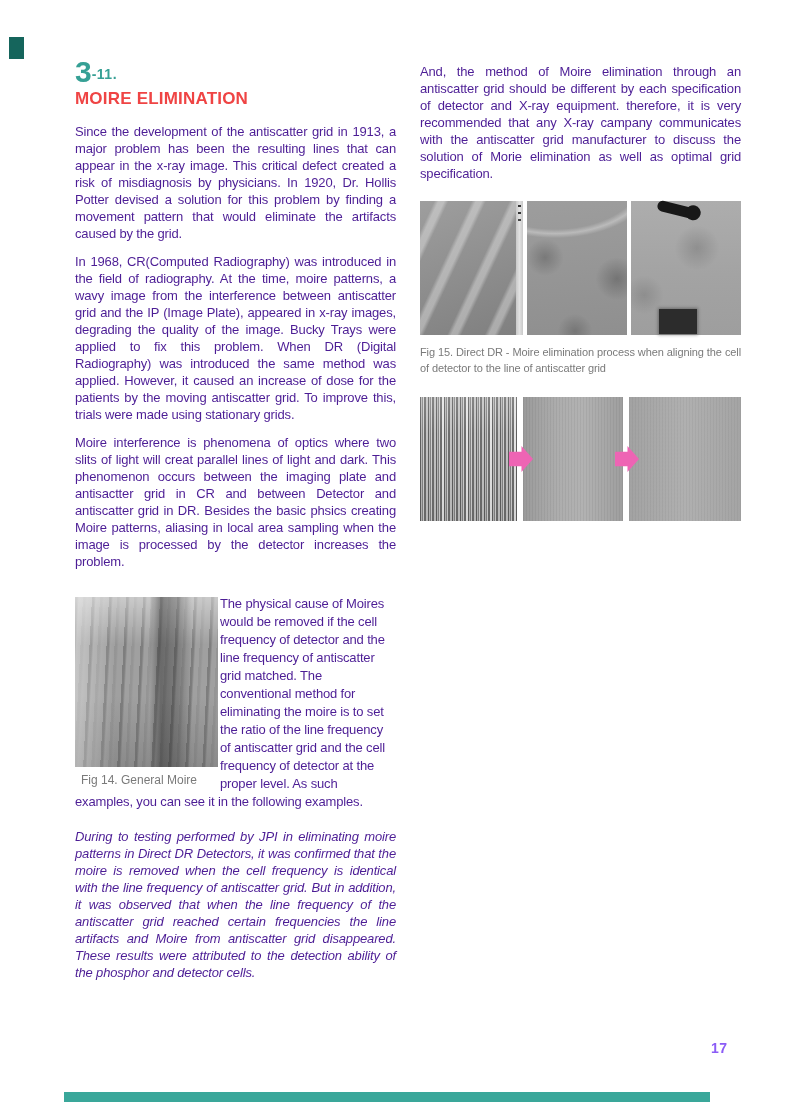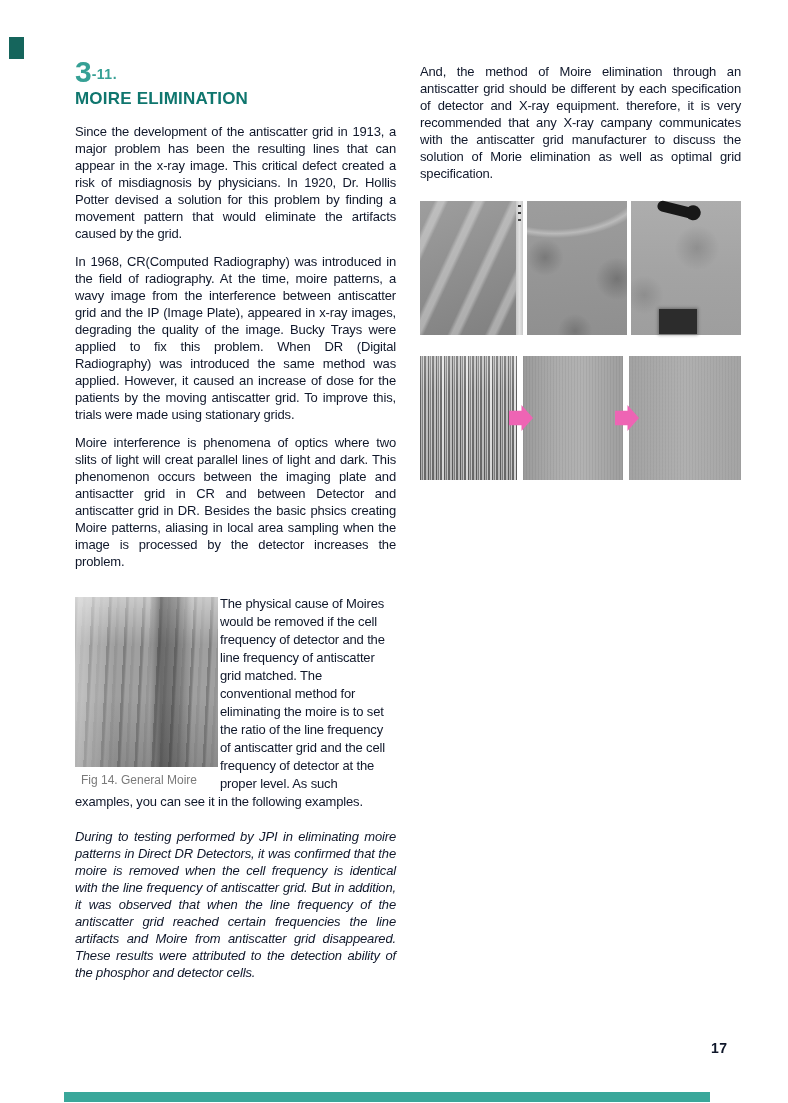--- a/index.html
+++ b/index.html
@@ -2,33 +2,33 @@
 <html><head>
 <meta charset="utf-8">
 <style>
   html,body{margin:0;padding:0;background:#e8e8e8;}
   .page{
     position:relative;width:788px;height:1103px;background:#ffffff;
     font-family:"Liberation Sans",sans-serif;overflow:hidden;margin:0 auto;
   }
   .corner-tab{position:absolute;left:9px;top:37px;width:15px;height:22px;background:#15655c;}
   .footer-bar{position:absolute;left:64px;bottom:1px;width:646px;height:10px;background:#3aa79a;}
-  .page-number{position:absolute;left:711px;top:1040px;font-size:14px;font-weight:bold;color:#0f172a;letter-spacing:.5px;}
+  .page-number{position:absolute;left:711px;top:1040px;font-size:14px;font-weight:bold;color:#8b5cf6;letter-spacing:.5px;}
 
   .col{position:absolute;top:0;width:321px;}
   .col-left{left:75px;}
   .col-right{left:420px;}
 
   .chapter-line{margin-top:57px;display:flex;align-items:flex-start;color:#36a095;}
   .ch-big{font-size:30px;font-weight:bold;line-height:30px;}
   .ch-small{font-size:14px;font-weight:bold;margin-top:9px;letter-spacing:.5px;}
-  .title{margin:2px 0 0 0;font-size:17px;font-weight:bold;color:#0f766e;letter-spacing:.2px;}
+  .title{margin:2px 0 0 0;font-size:17px;font-weight:bold;color:#ef4444;letter-spacing:.2px;}
 
   .body{
-    margin:0;font-size:13px;line-height:17px;color:#0f172a;text-align:justify;
+    margin:0;font-size:13px;line-height:17px;color:#4c1d95;text-align:justify;
     letter-spacing:-0.15px;
   }
   .mt1{margin-top:14px;} .mt2{margin-top:11px;} .mt3{margin-top:11px;} .mt5{margin-top:18px;font-style:italic;}
   .col-right .body.first{margin-top:63px;}
 
   
   .fig14-block{margin-top:24px;}
   .fig14-fig{float:left;width:128px;margin:3px 17px 4px 0;}
   .fig14-img{
     width:143px;height:170px;background-color:#a0a0a0;
@@ -163,20 +163,21 @@
     <div class="fig-row fig15">
       <div class="f15-img1">
         <div class="ruler-strip"></div>
       </div>
       <div class="f15-img2"></div>
       <div class="f15-img3">
         <div class="wrench"></div>
         <div class="dark-rect"></div>
       </div>
     </div>
+    <p class="caption">Fig 15. Direct DR - Moire elimination process when aligning the cell of detector to the line of antiscatter grid</p>
 
     <div class="fig-row fig16">
       <div class="f16-img1 fimg"></div>
       <div class="f16-img2 fimg"></div>
       <div class="f16-img3 fimg"></div>
       <div class="arrow arrow1"></div>
       <div class="arrow arrow2"></div>
     </div>
   </div>
 

